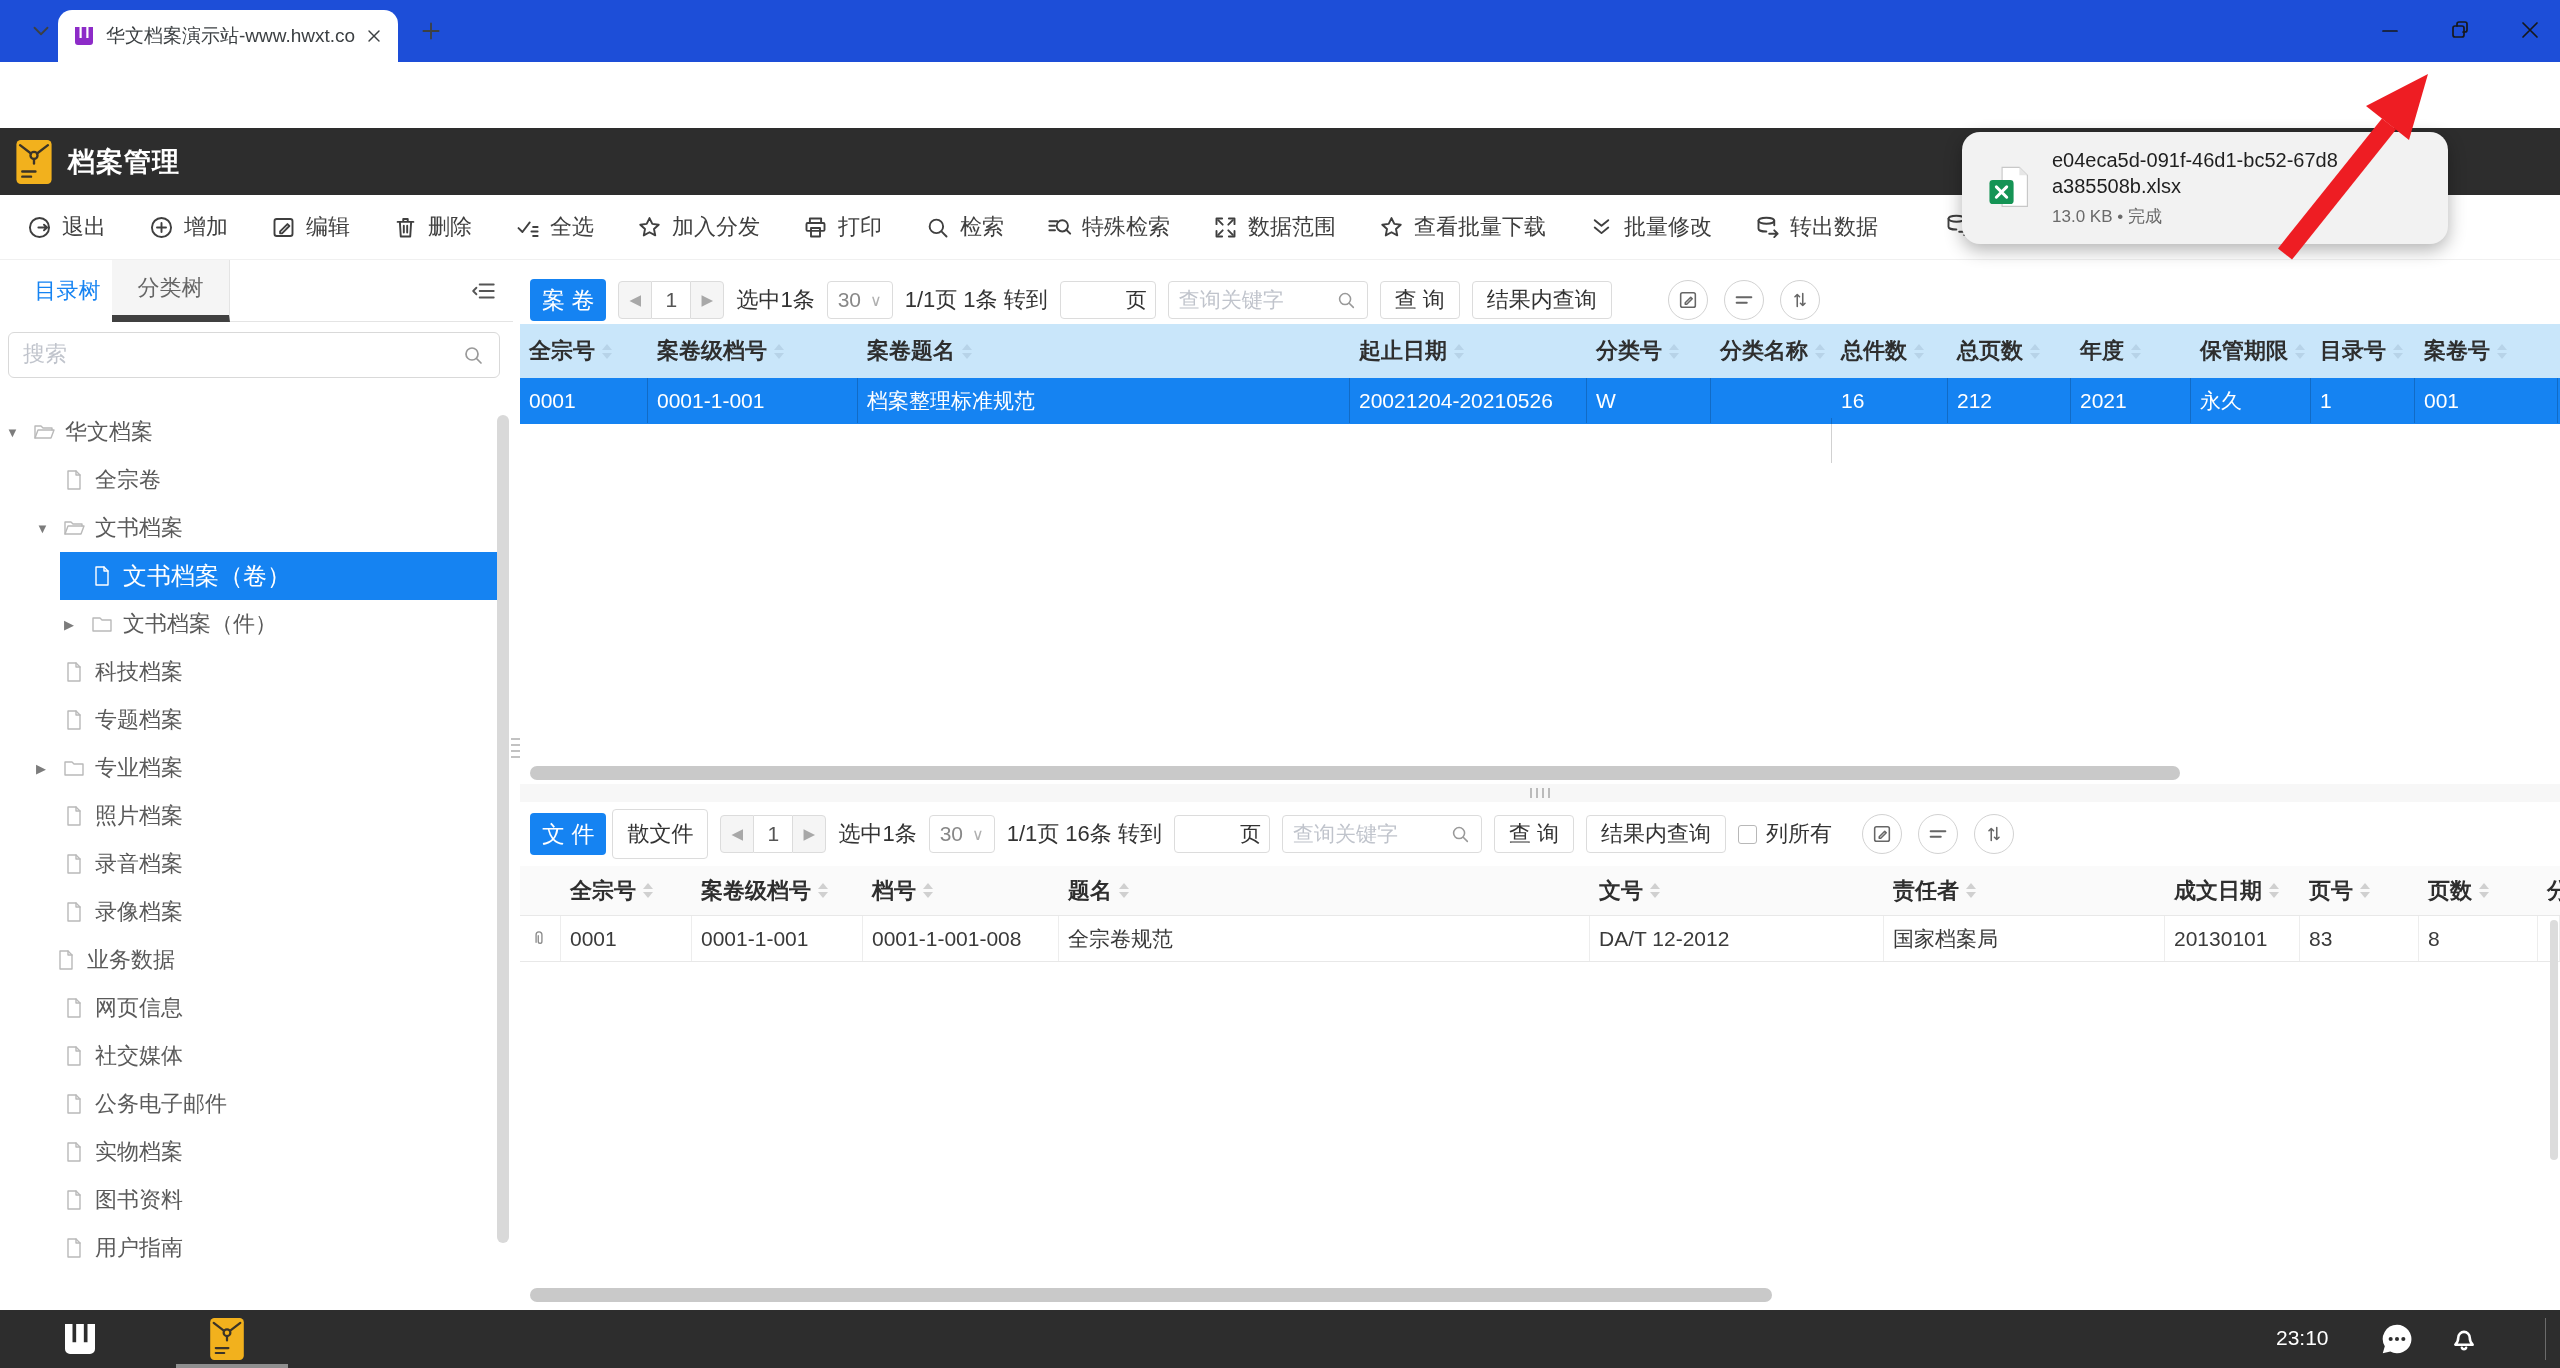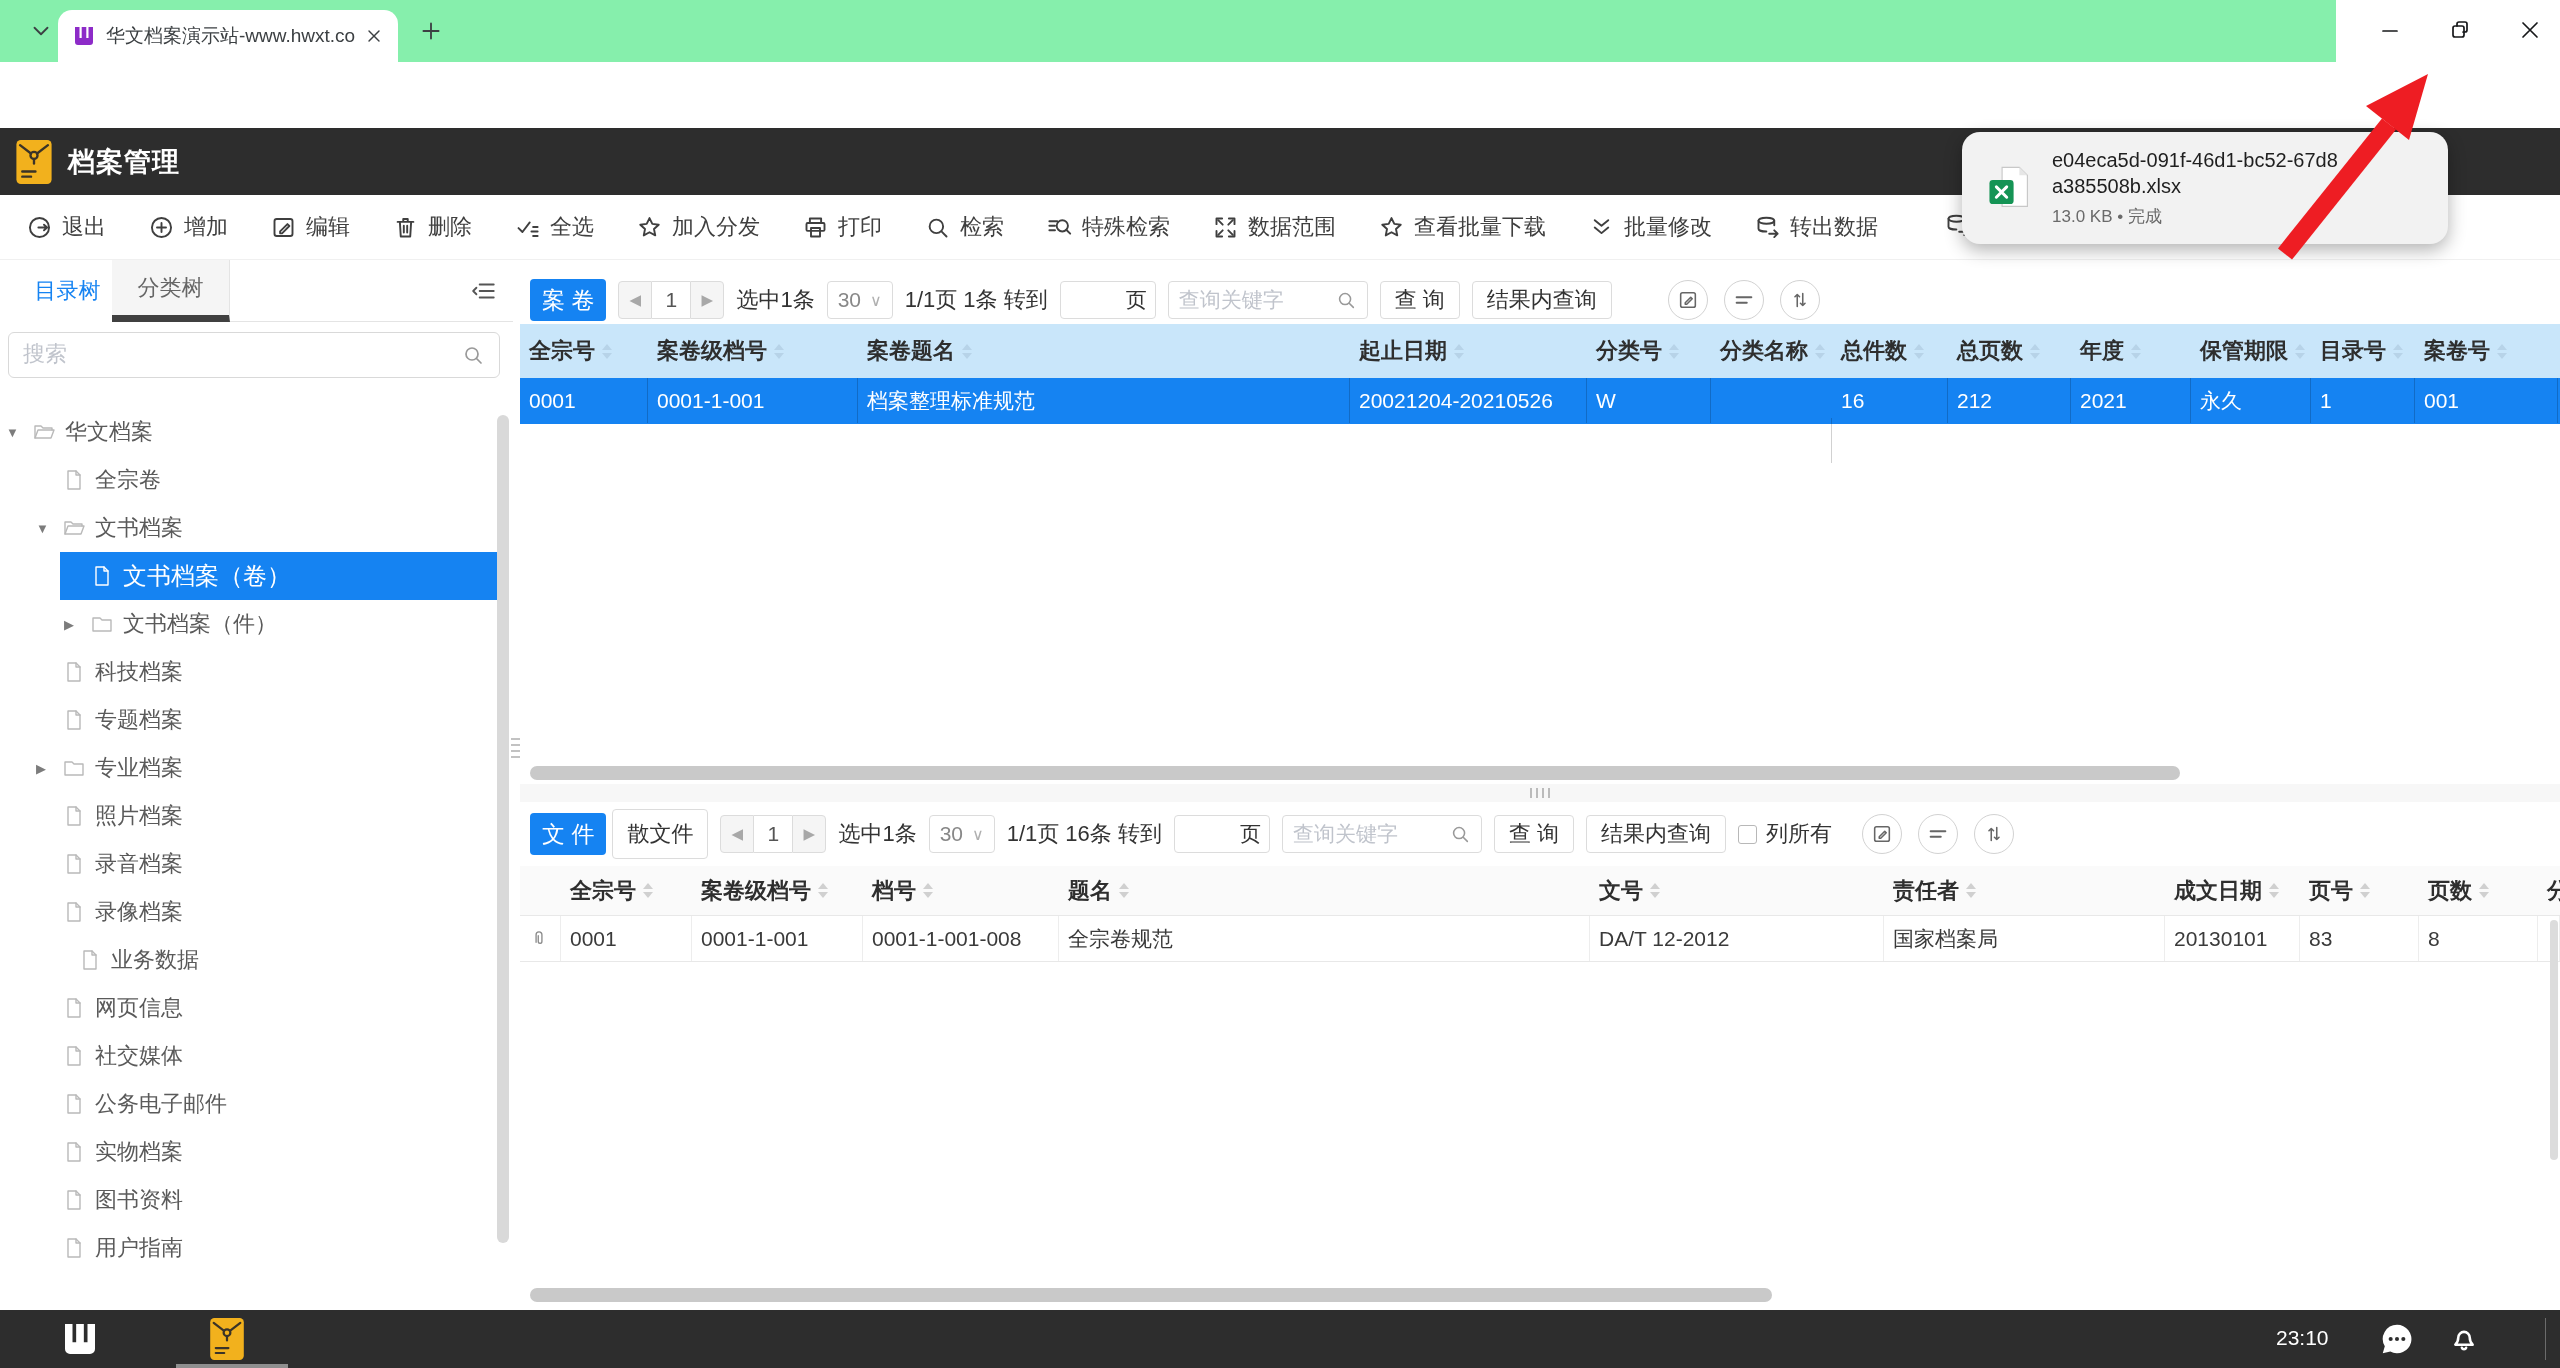--- a/index.html
+++ b/index.html
@@ -3,21 +3,21 @@
 <meta charset="utf-8">
 <style>
   :root{--blue:#1583f2;--hdrblue:#c9e6fa;--dark:#2d2d2d;--bd:#dcdcdc;}
   *{margin:0;padding:0;box-sizing:border-box;}
   html,body{width:2560px;height:1368px;overflow:hidden;font-family:"Liberation Sans","DejaVu Sans",sans-serif;}
   #page{position:relative;width:2560px;height:1368px;background:#fff;}
   svg{display:block;}
   .ico{stroke:currentColor;fill:none;stroke-width:1.7;stroke-linecap:round;stroke-linejoin:round;}
 
   
-  .tab-strip{position:absolute;left:0;top:0;width:2336px;height:62px;background:#86efac;}
+  .tab-strip{position:absolute;left:0;top:0;width:2560px;height:62px;background:#1d4ed8;}
   .tab-chevron{position:absolute;left:28px;top:18px;color:#3c4043;}
   .tab{position:absolute;left:58px;top:10px;width:340px;height:52px;background:#fff;border-radius:14px 14px 0 0;display:flex;align-items:center;padding:0 14px;}
   .tab-title{flex:1;font-size:19px;color:#3c4043;white-space:nowrap;overflow:hidden;margin-left:10px;}
   .newtab{position:absolute;left:418px;top:18px;color:#3c4043;}
   .wctl{position:absolute;top:18px;color:#17181a;}
   .addr-bar{position:absolute;left:0;top:62px;width:2560px;height:66px;background:#fff;display:flex;align-items:center;}
   .nav-ico{position:absolute;top:72px;color:#474747;}
   .omnibox{position:absolute;left:210px;top:73px;width:2082px;height:44px;border-radius:22px;background:#eceff8;display:flex;align-items:center;}
   .sec-chip{display:flex;align-items:center;gap:8px;background:#fff;border-radius:17px;height:34px;padding:0 16px;margin-left:8px;color:#474747;font-size:20px;}
   .url{font-size:21px;color:#202124;margin-left:18px;flex:1;}
@@ -509,21 +509,21 @@
         <div class="tree-item" style="padding-left: 36px;">
           <span class="tcaret"></span>
           <span class="ticon">
             <svg class="ico" width="24" height="24" viewBox="0 0 24 24" style="stroke-width:1.4">
               <path d="M6 3h8l4 4v14H6z"></path>
               <path d="M14 3v4h4"></path>
             </svg>
           </span>
           <span>录像档案</span>
         </div>
-        <div class="tree-item" style="padding-left: 52px;">
+        <div class="tree-item" style="padding-left: 28px;">
           <span class="tcaret"></span>
           <span class="ticon">
             <svg class="ico" width="24" height="24" viewBox="0 0 24 24" style="stroke-width:1.4">
               <path d="M6 3h8l4 4v14H6z"></path>
               <path d="M14 3v4h4"></path>
             </svg>
           </span>
           <span>业务数据</span>
         </div>
         <div class="tree-item" style="padding-left: 36px;">

